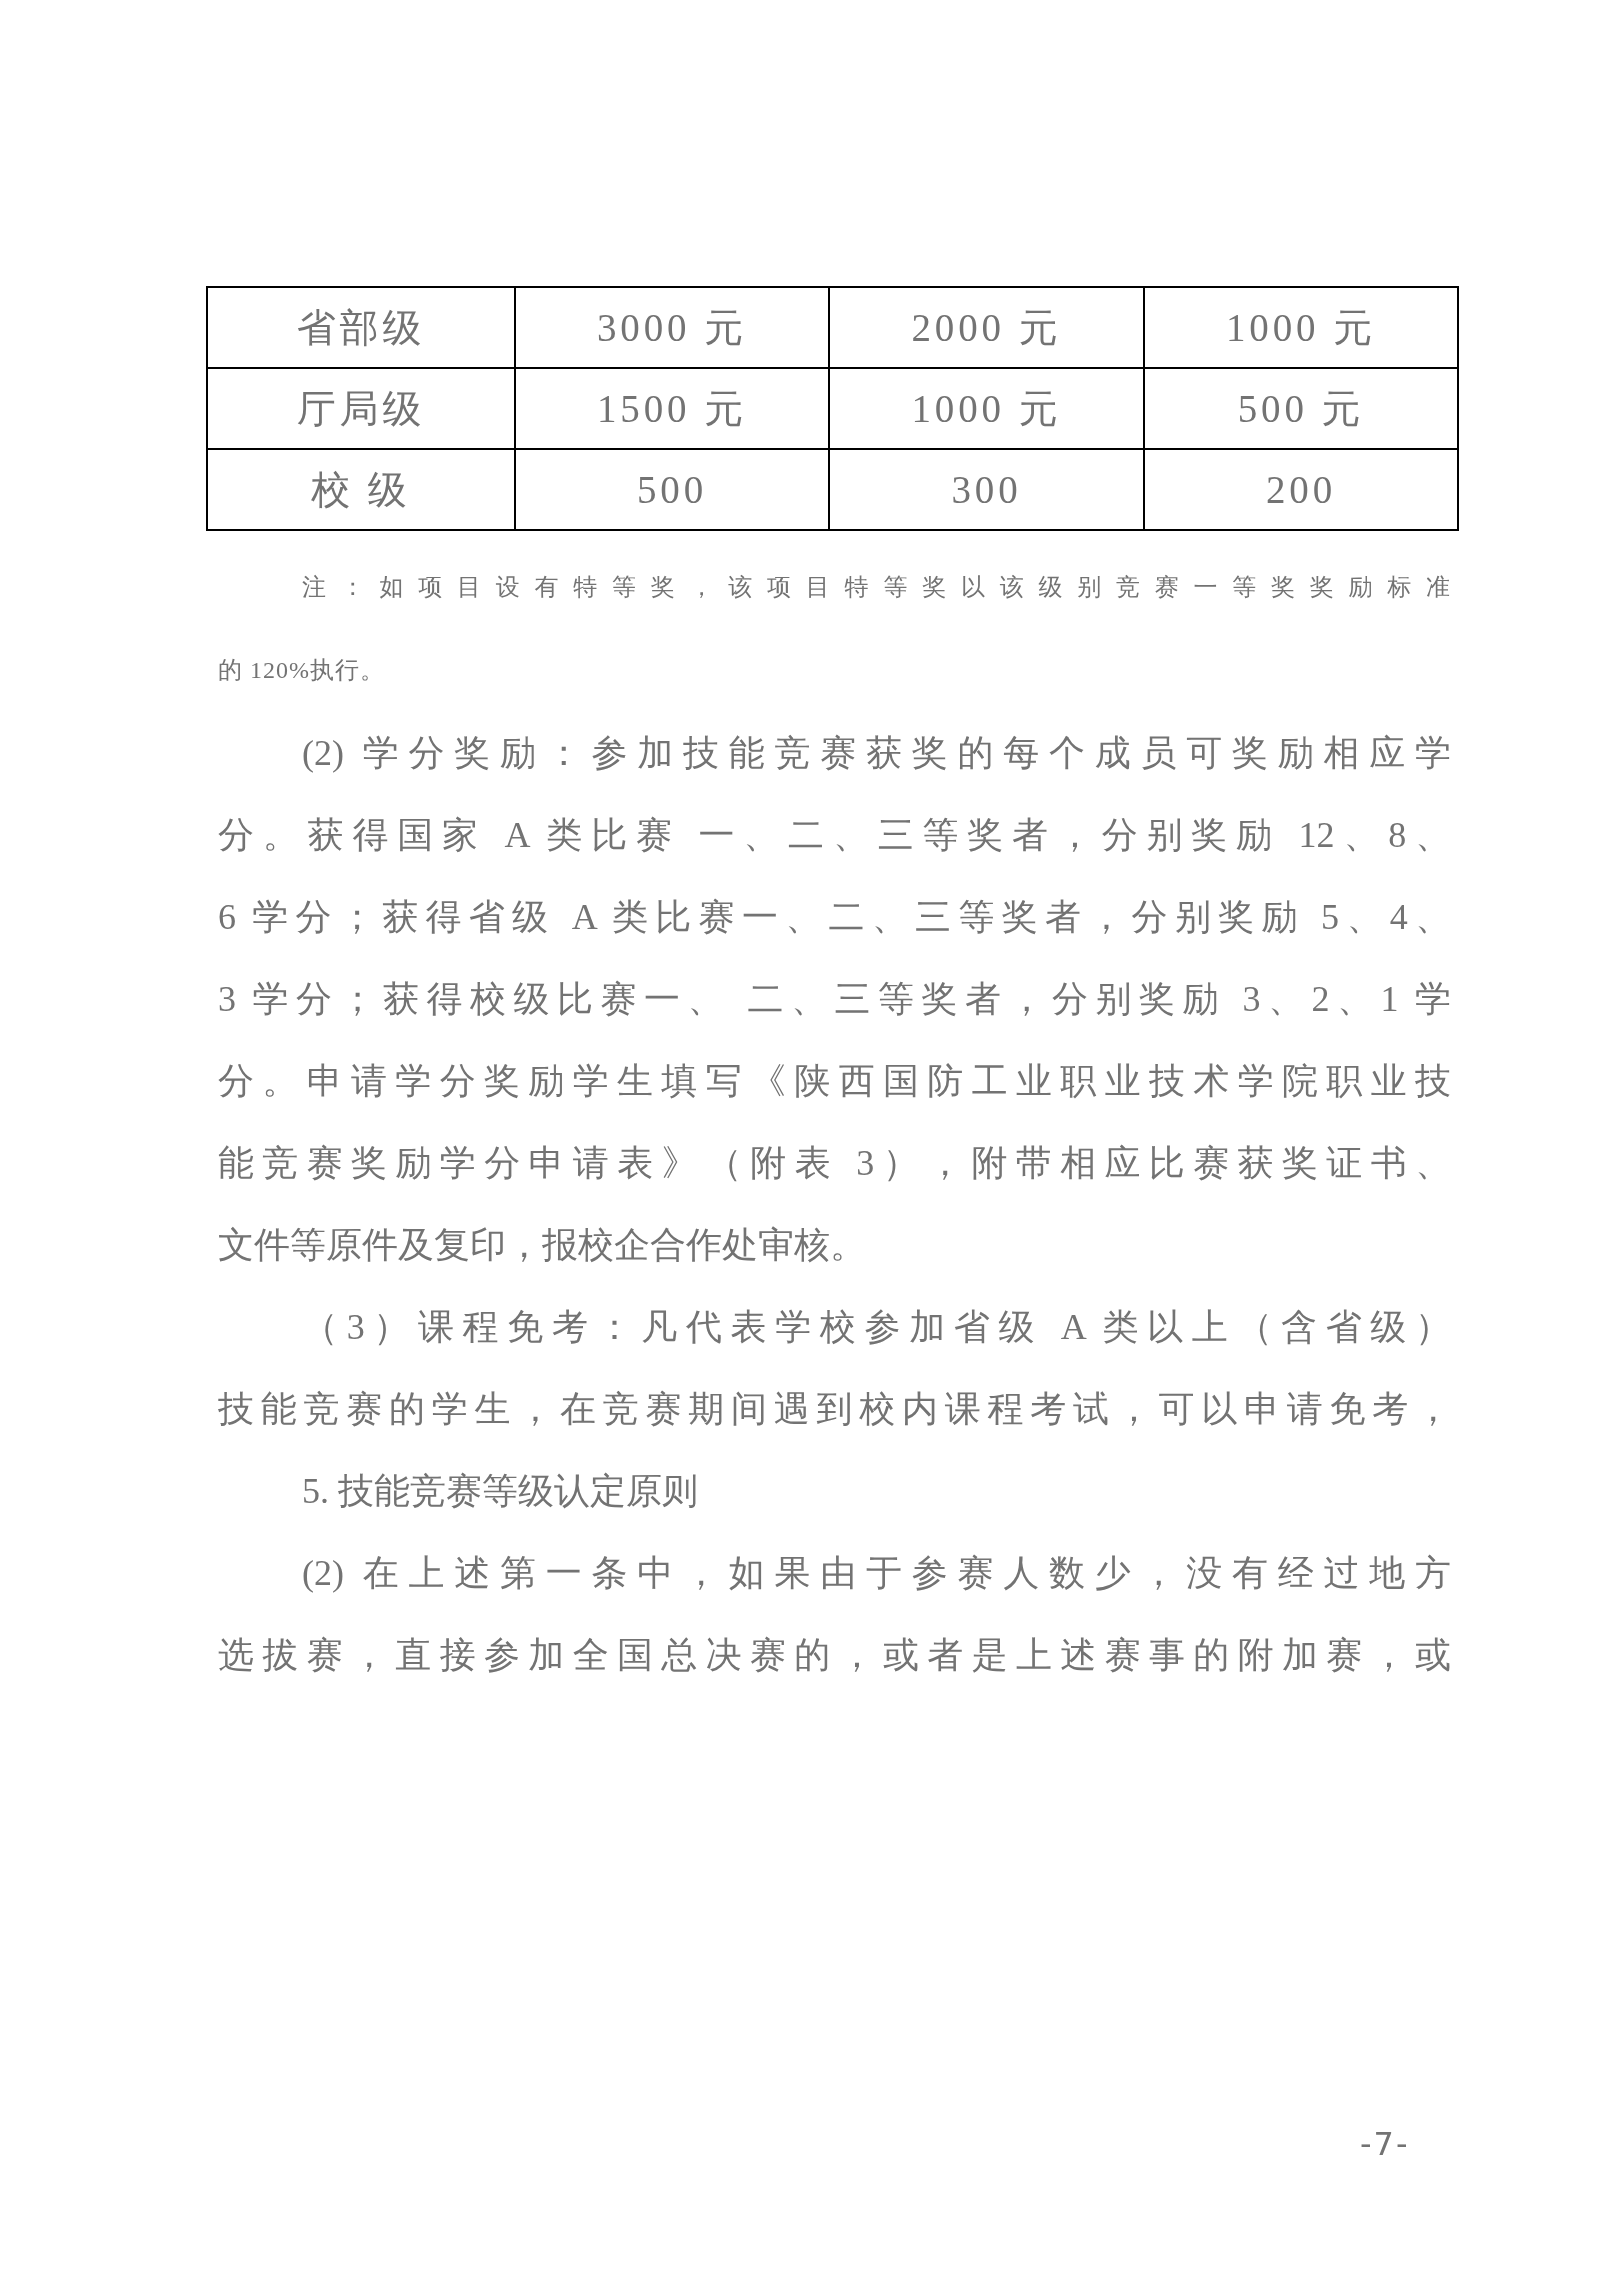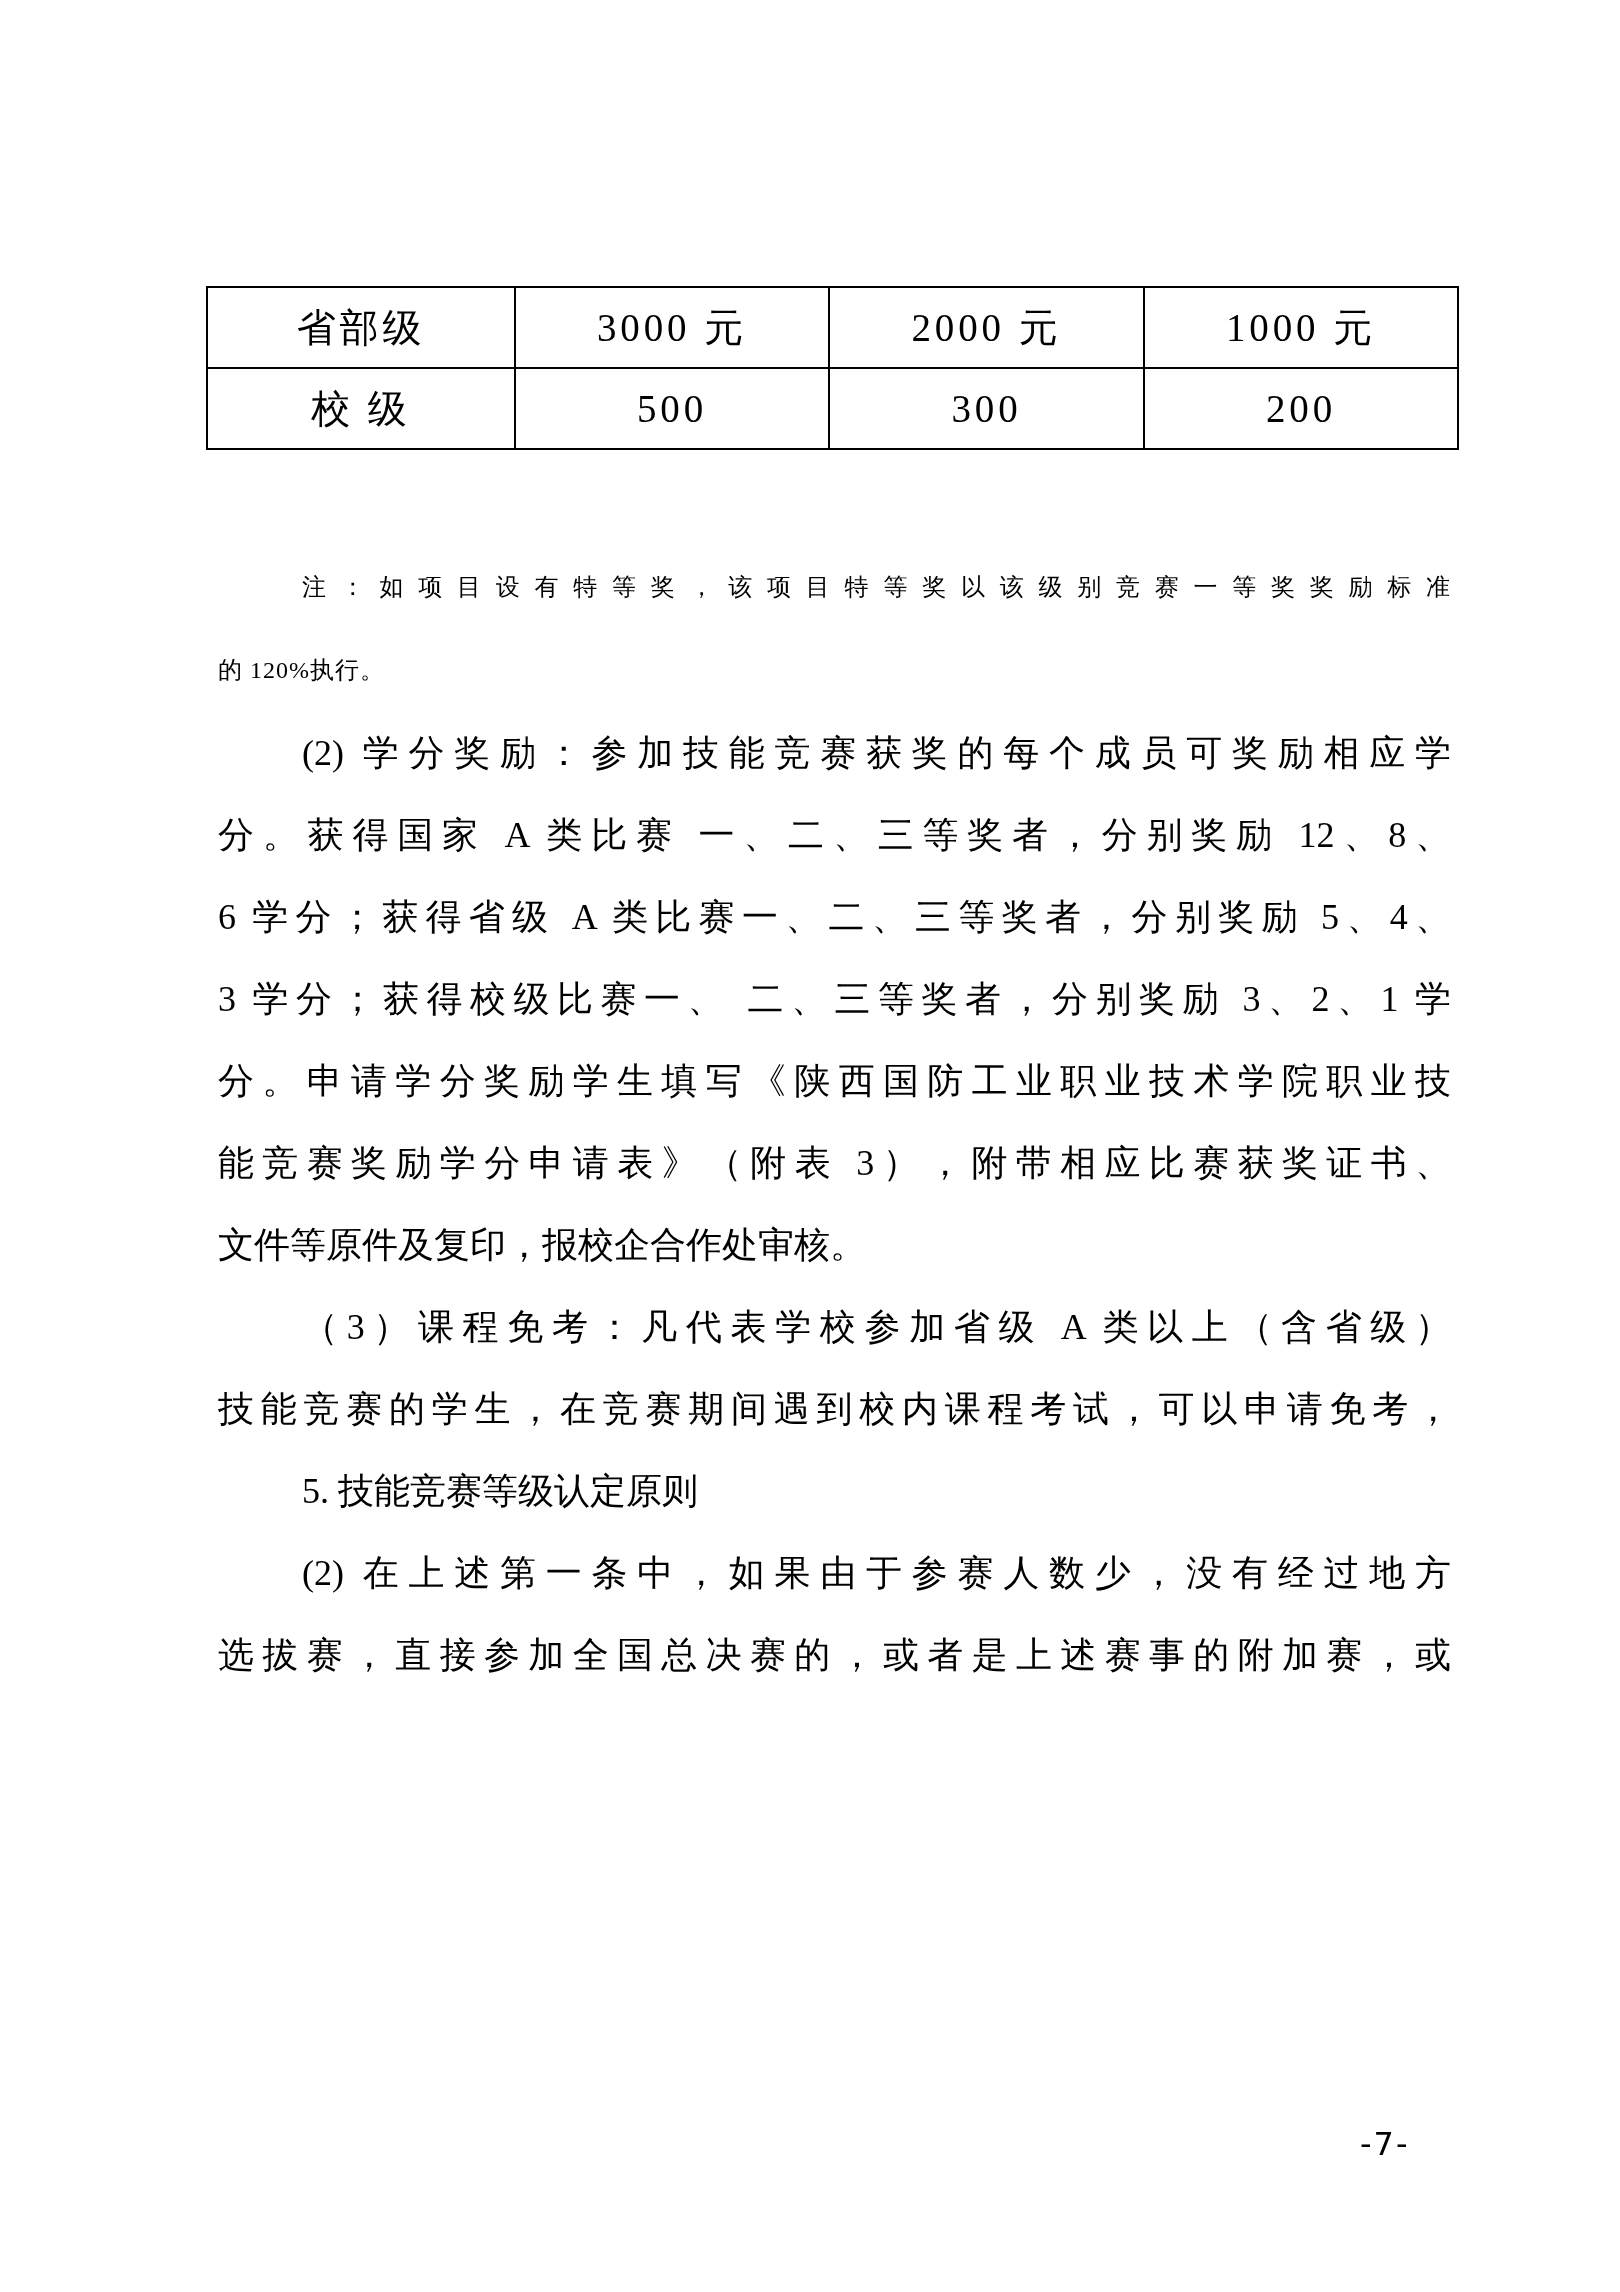--- a/index.html
+++ b/index.html
@@ -5,21 +5,21 @@
   html, body {
     margin: 0;
     padding: 0;
     background: #ffffff;
   }
   .page {
     position: relative;
     width: 1620px;
     height: 2293px;
     background: #ffffff;
-    color: #000000;
+    color: #737373;
     font-family: "Liberation Serif", "DejaVu Serif", serif;
     overflow: hidden;
   }
 
   
   .reward-table {
     position: absolute;
     left: 206px;
     top: 286px;
     width: 1250px;
@@ -89,20 +89,26 @@
         <col class="c3">
       </colgroup>
     <tbody>
       <tr>
         <td>省部级</td>
         <td>3000 元</td>
         <td>2000 元</td>
         <td>1000 元</td>
       </tr>
       <tr>
+        <td>厅局级</td>
+        <td>1500 元</td>
+        <td>1000 元</td>
+        <td>500 元</td>
+      </tr>
+      <tr>
         <td>校 级</td>
         <td>500</td>
         <td>300</td>
         <td>200</td>
       </tr>
     </tbody>
   </table>
 
   <div class="content">
 

